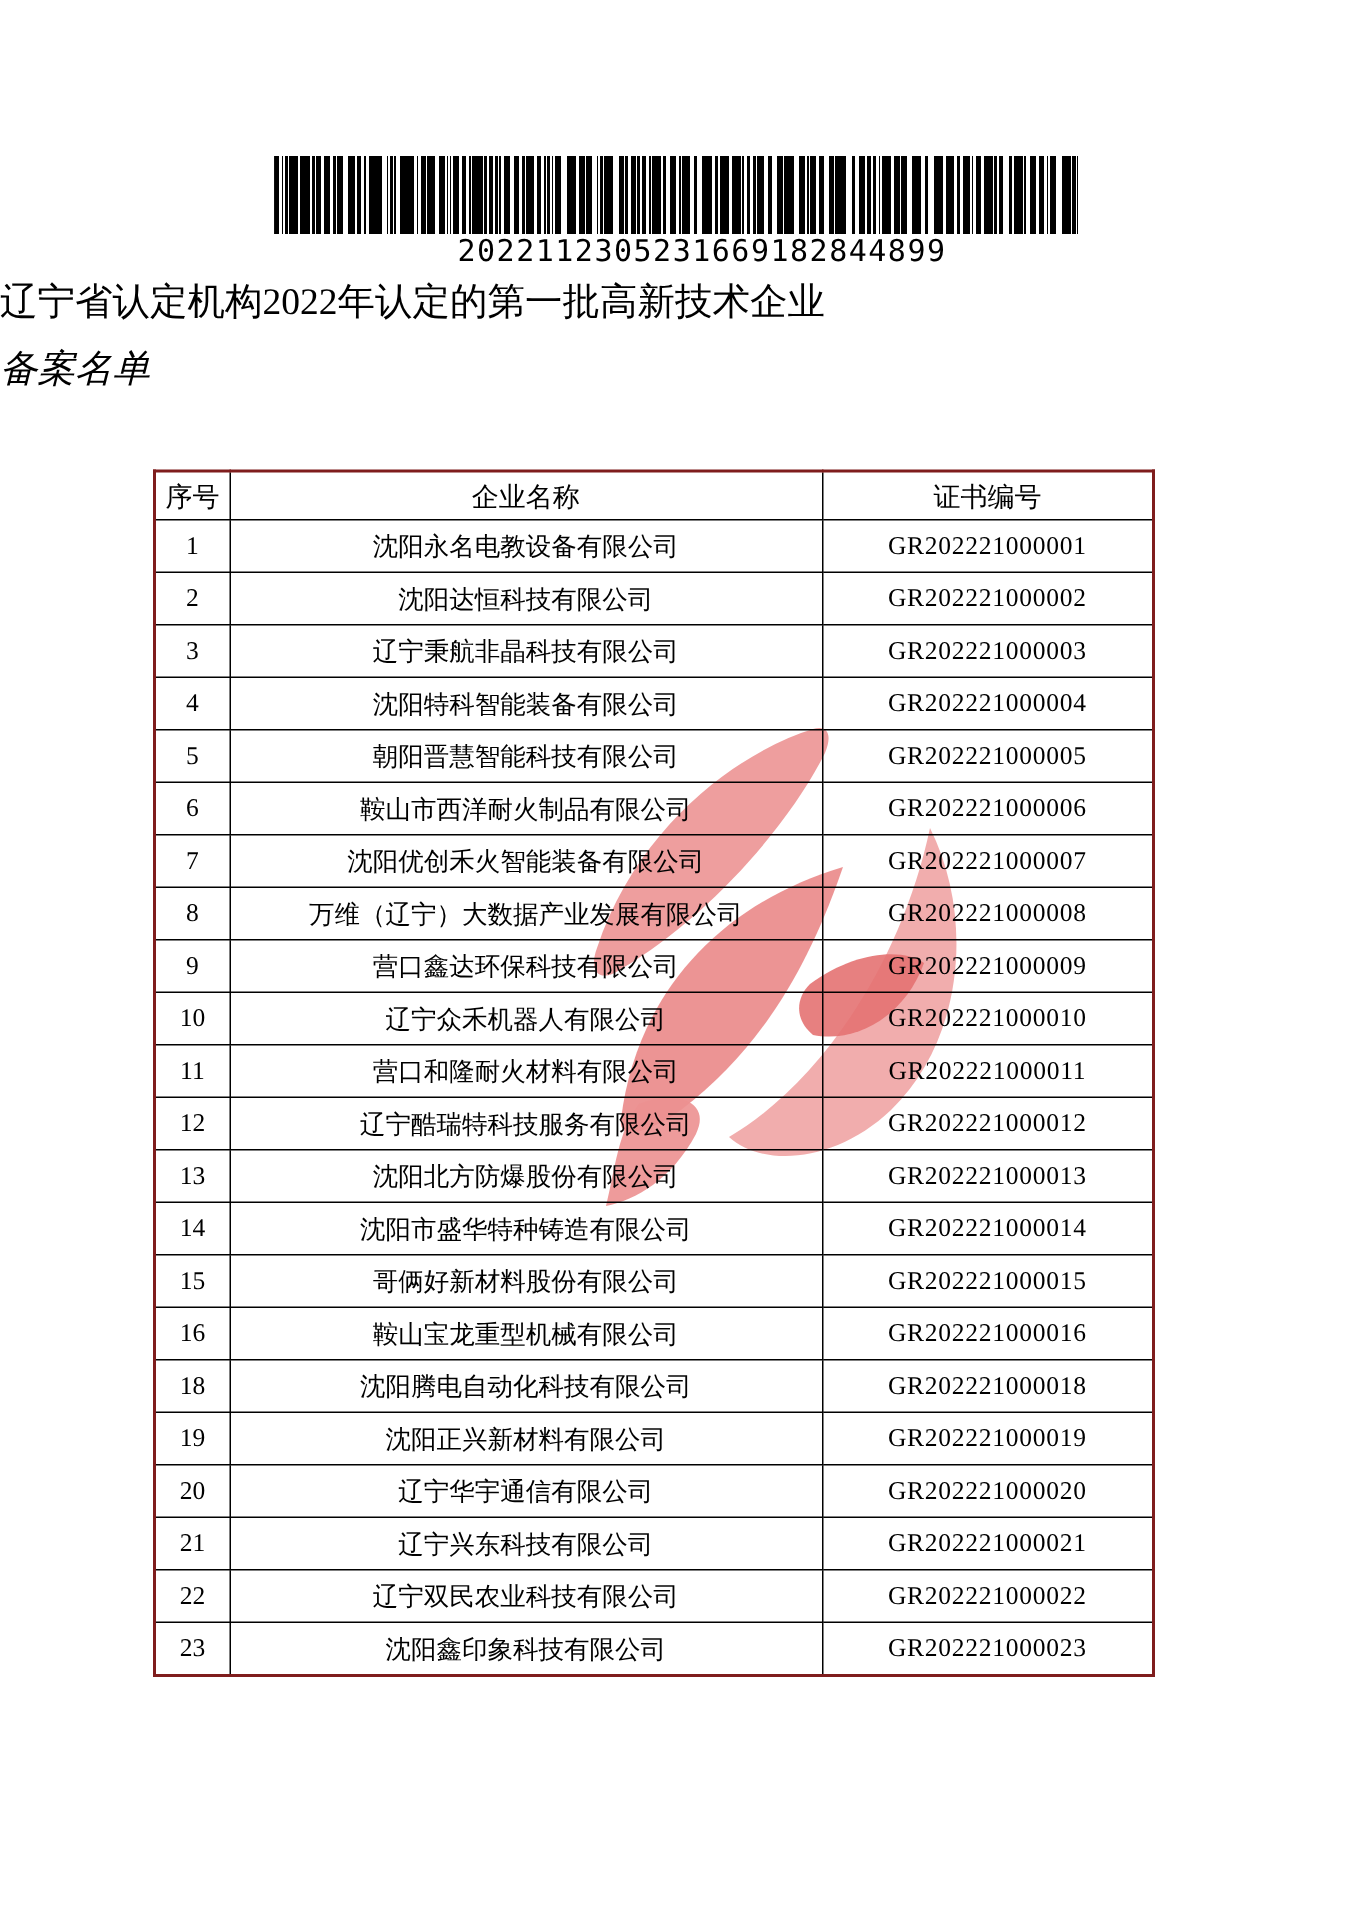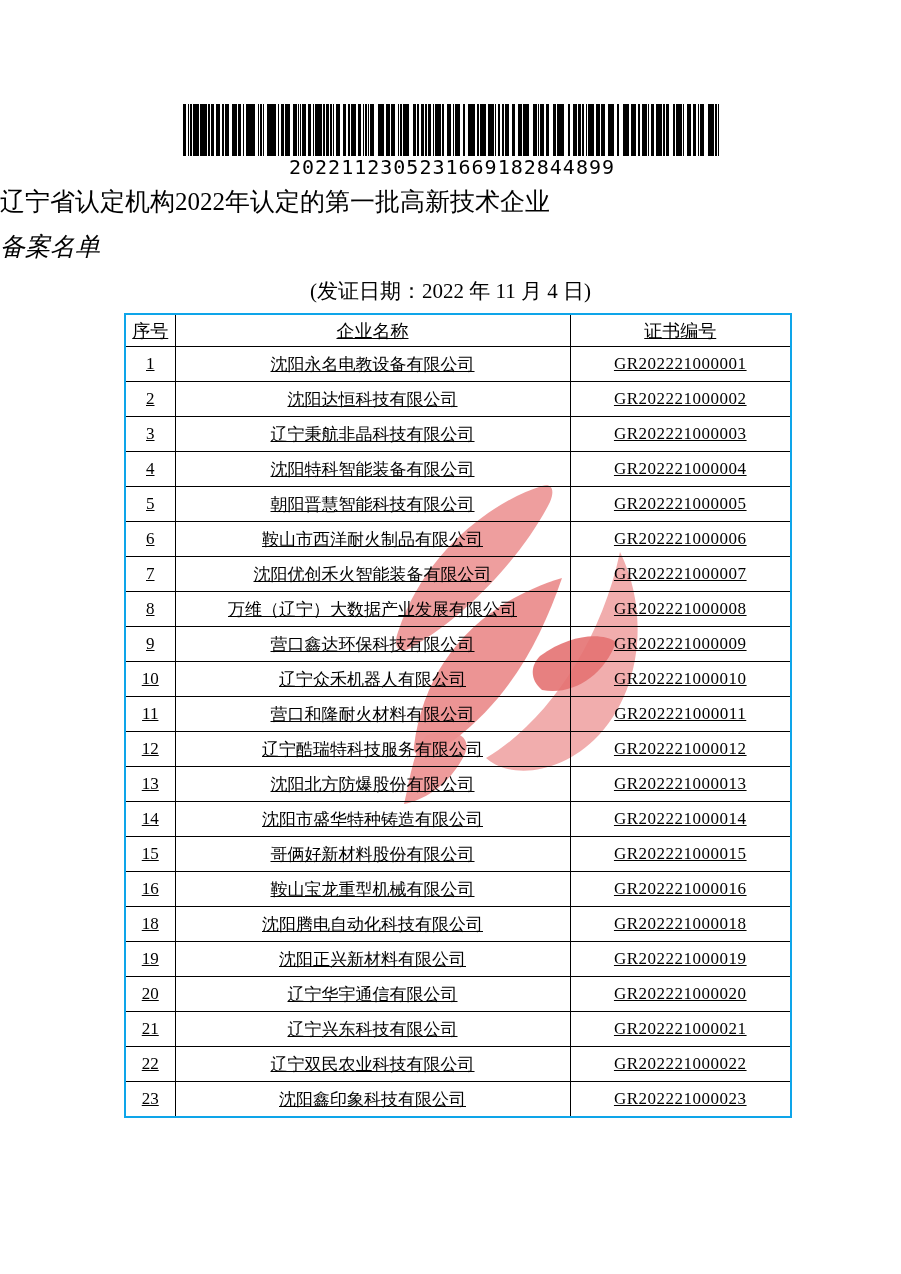--- a/index.html
+++ b/index.html
@@ -15,21 +15,21 @@
     position:absolute;left:183px;top:104px;width:538px;height:52px;
     background-color:#fff;
     background-image:
       repeating-linear-gradient(90deg,#000 0 2px,transparent 2px 7px),
       repeating-linear-gradient(90deg,#000 0 1px,transparent 1px 5px),
       repeating-linear-gradient(90deg,#000 0 3px,transparent 3px 17px),
       repeating-linear-gradient(90deg,#000 0 2px,transparent 2px 11px),
       repeating-linear-gradient(90deg,#000 0 1px,transparent 1px 13px);
   }
   .barcode-number{
-    position:absolute;left:183px;top:155px;width:538px;
+    position:absolute;left:199px;top:155px;width:538px;
     text-align:center;
     font-family:"DejaVu Sans Mono","Liberation Mono",monospace;
     font-size:20px;letter-spacing:1px;line-height:24px;
   }
   .title-line{
     position:absolute;left:0;width:100%;
     text-align:left;
     font-size:25px;font-weight:400;line-height:32px;
     letter-spacing:0px;
   }
@@ -38,26 +38,25 @@
   .date-line{
     position:absolute;left:0;top:277px;width:100%;
     text-align:center;
     font-size:21px;line-height:28px;
   }
   .watermark{
     position:absolute;left:392px;top:484px;width:256px;height:322px;
     z-index:1;
   }
   table.companies{
-    position:absolute;left:124px;top:313px;width:666px;
+    position:absolute;left:102px;top:313px;width:666px;
     border-collapse:collapse;table-layout:fixed;
     z-index:2;
     background:transparent;
-    border:2px solid #0ea5e9;
-    text-decoration:underline;
+    border:2px solid #7f1d1d;
   }
   table.companies th, table.companies td{
     border:1px solid #000;
     text-align:center;vertical-align:middle;
     padding:0 2px;
     background:transparent;
     overflow:hidden;white-space:nowrap;
   }
   table.companies th{
     height:31px;font-weight:400;font-size:18px;
@@ -80,21 +79,20 @@
 <div class="page">
 
   <div class="barcode"></div>
 
   <div class="barcode-number">2022112305231669182844899</div>
 
   <div class="title-line title-1">辽宁省认定机构2022年认定的第一批高新技术企业</div>
 
   <div class="title-line title-2">备案名单</div>
 
-  <div class="date-line">(发证日期：2022 年 11 月 4 日)</div>
 
   <svg class="watermark" viewBox="0 0 256 322" aria-hidden="true">
 
     <path d="M150,2 C104,16 34,64 6,148 C0,164 8,172 22,162 C80,128 134,66 158,18 C163,6 160,-1 150,2 Z" fill="#ec9494" fill-opacity="0.9"></path>
 
     <path d="M228,68 C258,128 250,210 202,256 C164,292 116,294 94,274 C152,240 208,162 228,68 Z" fill="#f0a4a4" fill-opacity="0.9"></path>
 
     <path d="M22,262 C32,182 84,120 170,94 C150,152 120,212 62,256 C42,270 20,278 22,262 Z" fill="#ea8888" fill-opacity="0.9"></path>
 
     <path d="M148,172 C178,150 210,148 224,158 C212,192 180,212 150,206 C138,196 138,182 148,172 Z" fill="#e47272" fill-opacity="0.9"></path>

